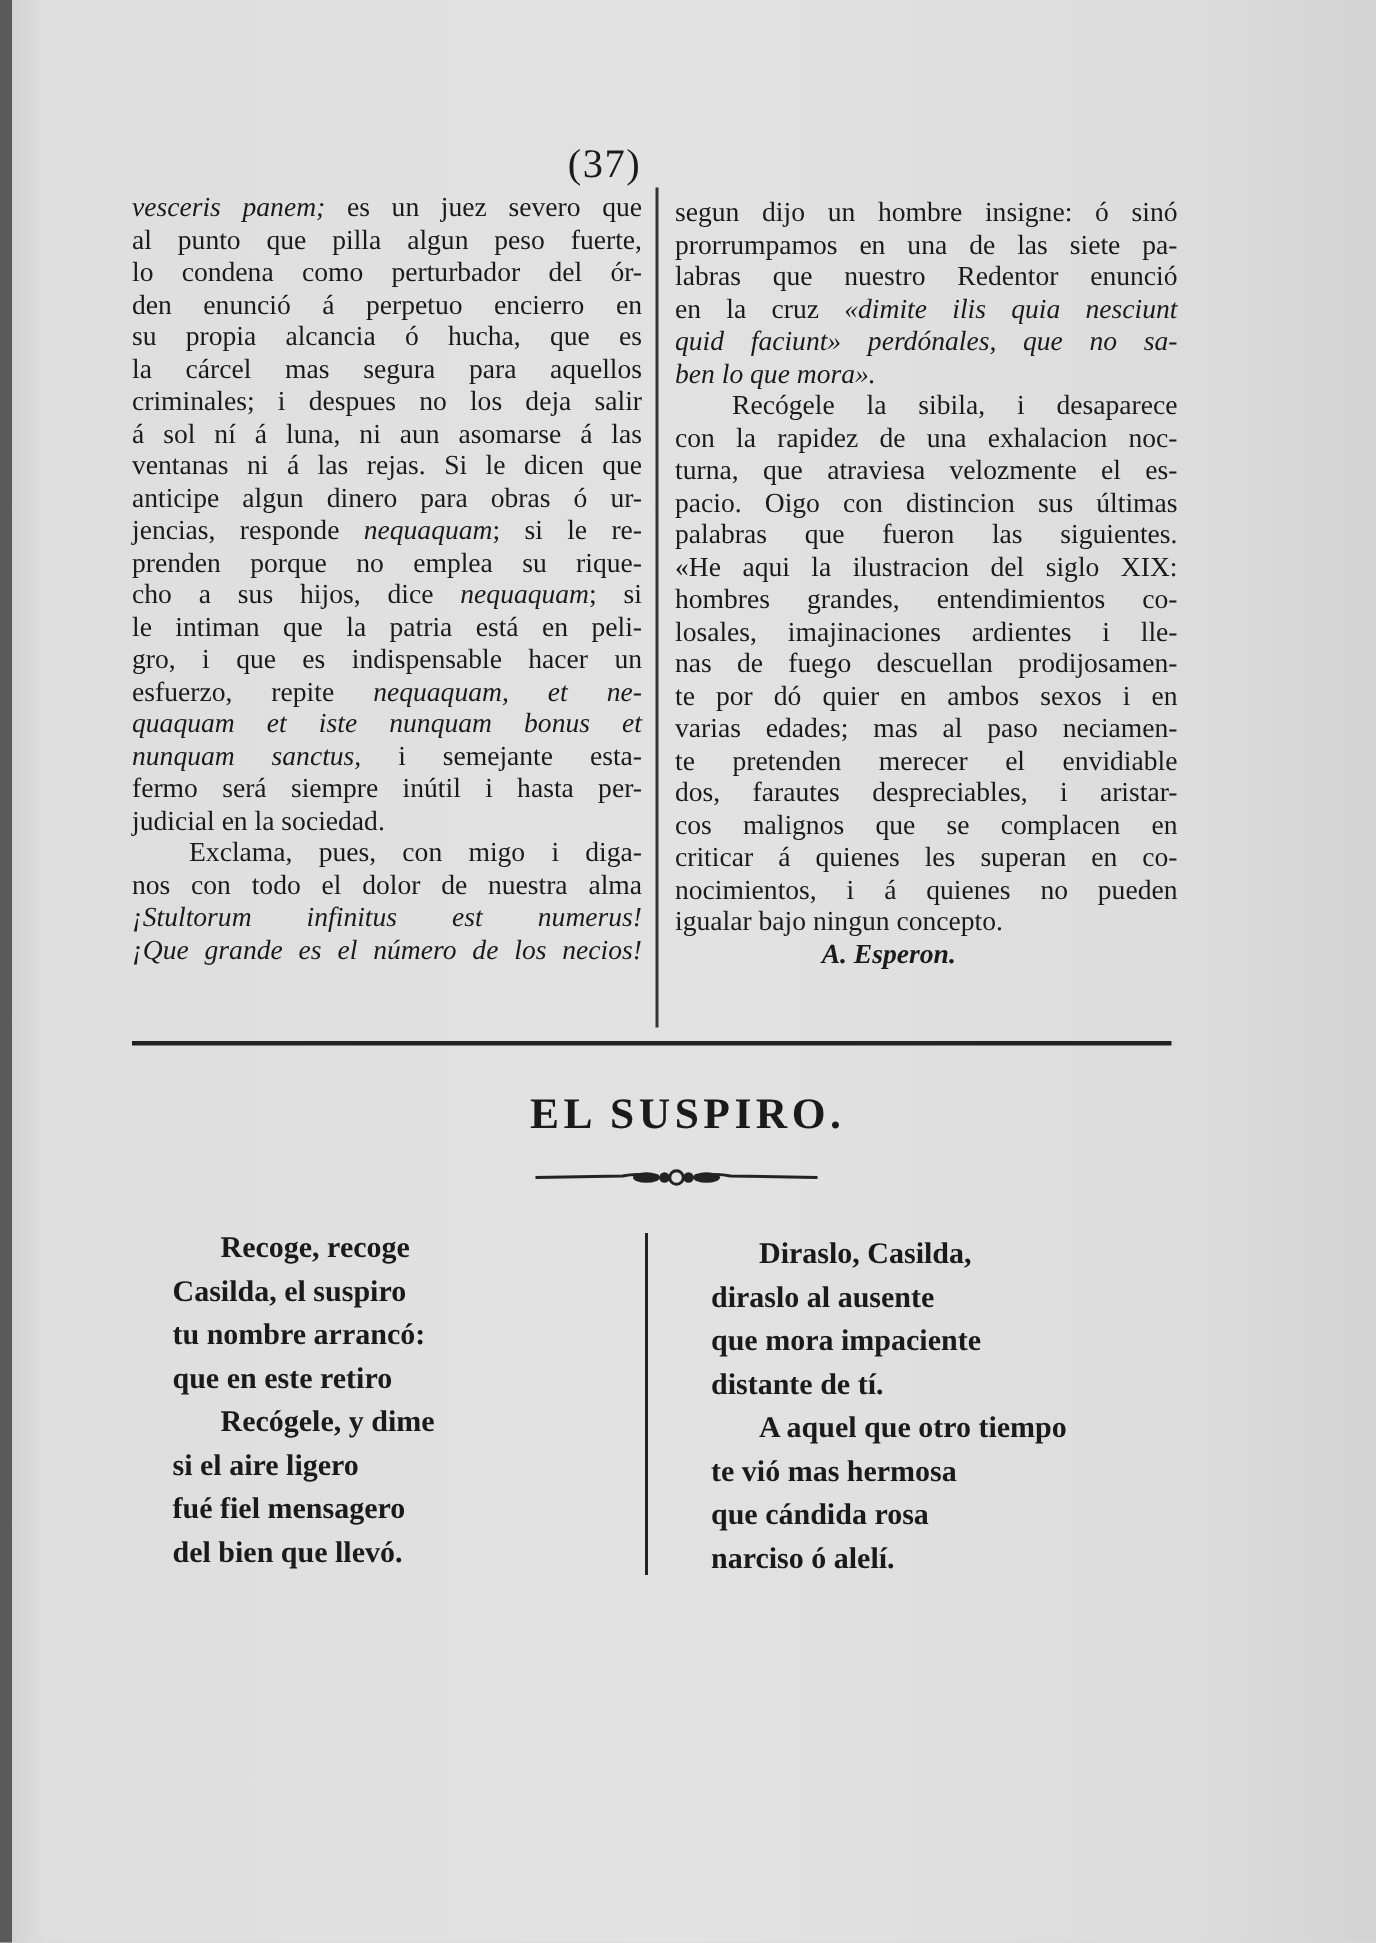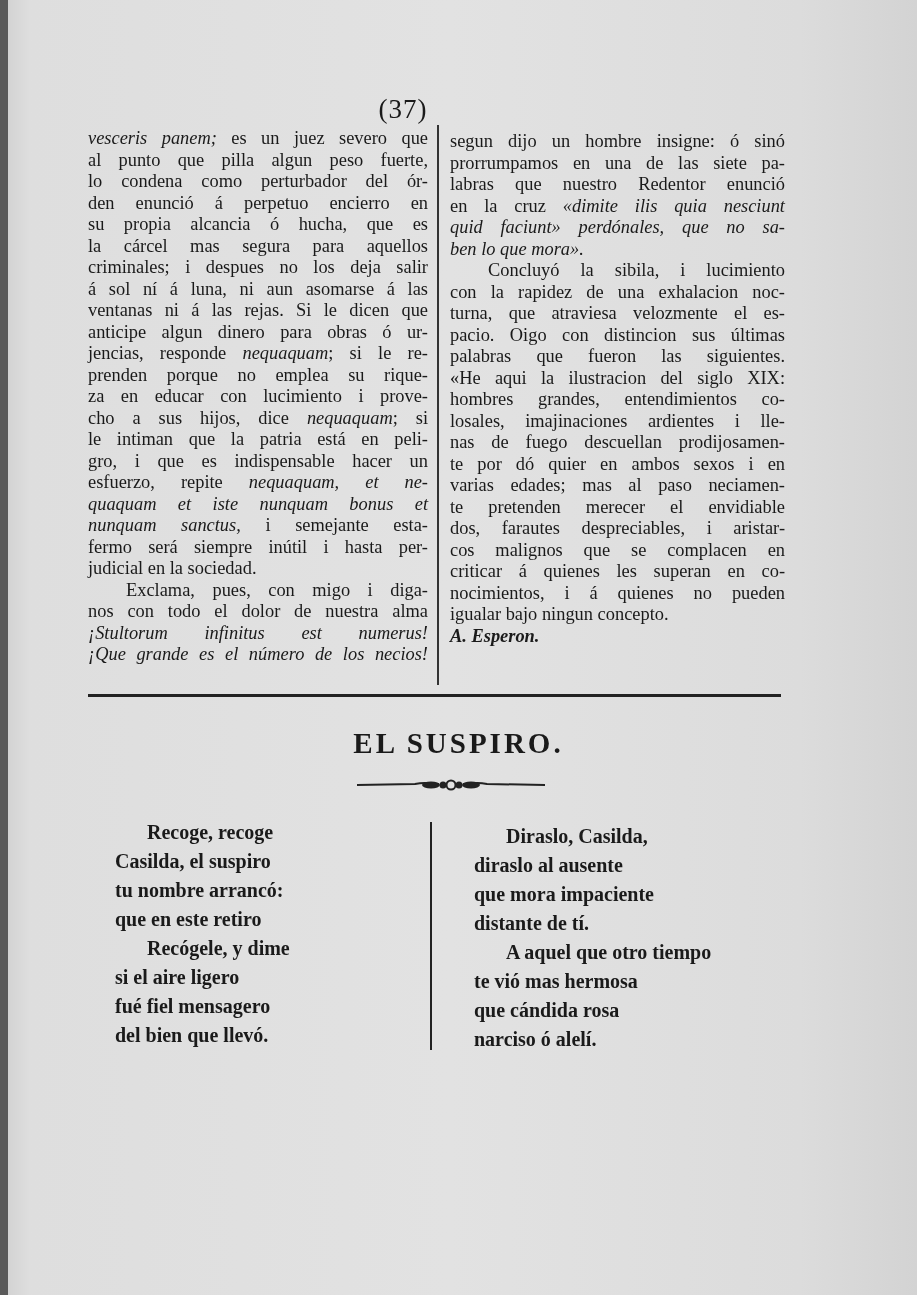--- a/index.html
+++ b/index.html
@@ -22,21 +22,21 @@
     .col {
       position: absolute; font-size: 18.4px; line-height: 21.5px;
       text-align: justify;
     }
     .col .line { display: block; text-align: justify; text-align-last: justify; white-space: nowrap; }
     .col .line.last { text-align-last: left; }
     .col .indent { padding-left: 38px; }
     .col-left { left: 88px; top: 128px; width: 340px; }
     .col-right { left: 450px; top: 131px; width: 335px; }
     .divider-v { position: absolute; left: 437px; top: 125px; width: 2px; height: 560px; background: #333; }
-    .signature { display: block; text-align: left; font-style: italic; font-weight: bold; padding-right: 50px; }
+    .signature { display: block; text-align: center; font-style: italic; font-weight: bold; padding-right: 50px; }
     .rule {
       position: absolute; top: 694px; left: 88px; width: 693px; height: 4px;
       border-top: 3px solid #222;
     }
     .title {
       position: absolute; top: 727px; left: 0; width: 917px; text-align: center;
       font-size: 29px; font-weight: bold; letter-spacing: 3px;
     }
     .ornament { position: absolute; top: 778px; left: 355px; width: 192px; height: 14px; }
     .poem {
@@ -63,21 +63,20 @@
     <span class="line">lo condena como perturbador del ór-</span>
     <span class="line">den enunció á perpetuo encierro en</span>
     <span class="line">su propia alcancia ó hucha, que es</span>
     <span class="line">la cárcel mas segura para aquellos</span>
     <span class="line">criminales; i despues no los deja salir</span>
     <span class="line">á sol ní á luna, ni aun asomarse á las</span>
     <span class="line">ventanas ni á las rejas. Si le dicen que</span>
     <span class="line">anticipe algun dinero para obras ó ur-</span>
     <span class="line"><span>jencias, responde </span><i>nequaquam</i><span>; si le re-</span></span>
     <span class="line">prenden porque no emplea su rique-</span>
-    <span class="line">za en educar con lucimiento i prove-</span>
     <span class="line"><span>cho a sus hijos, dice </span><i>nequaquam</i><span>; si</span></span>
     <span class="line">le intiman que la patria está en peli-</span>
     <span class="line">gro, i que es indispensable hacer un</span>
     <span class="line"><span>esfuerzo, repite </span><i>nequaquam, et ne-</i></span>
     <span class="line"><i>quaquam et iste nunquam bonus et</i></span>
     <span class="line"><i>nunquam sanctus,</i><span> i semejante esta-</span></span>
     <span class="line">fermo será siempre inútil i hasta per-</span>
     <span class="line last">judicial en la sociedad.</span>
     <span class="line indent">Exclama, pues, con migo i diga-</span>
     <span class="line">nos con todo el dolor de nuestra alma</span>
@@ -87,21 +86,21 @@
 
   <div class="divider-v"></div>
 
   <div class="col col-right">
     <span class="line">segun dijo un hombre insigne: ó sinó</span>
     <span class="line">prorrumpamos en una de las siete pa-</span>
     <span class="line">labras que nuestro Redentor enunció</span>
     <span class="line"><span>en la cruz </span><i>«dimite ilis quia nesciunt</i></span>
     <span class="line"><i>quid faciunt»</i><span> </span><i>perdónales, que no sa-</i></span>
     <span class="line last"><i>ben lo que mora».</i></span>
-    <span class="line indent">Concluyó la sibila, i lucimiento</span>
+    <span class="line indent">Recógele la sibila, i desaparece</span>
     <span class="line">con la rapidez de una exhalacion noc-</span>
     <span class="line">turna, que atraviesa velozmente el es-</span>
     <span class="line">pacio. Oigo con distincion sus últimas</span>
     <span class="line">palabras que fueron las siguientes.</span>
     <span class="line">«He aqui la ilustracion del siglo XIX:</span>
     <span class="line">hombres grandes, entendimientos co-</span>
     <span class="line">losales, imajinaciones ardientes i lle-</span>
     <span class="line">nas de fuego descuellan prodijosamen-</span>
     <span class="line">te por dó quier en ambos sexos i en</span>
     <span class="line">varias edades; mas al paso neciamen-</span>

